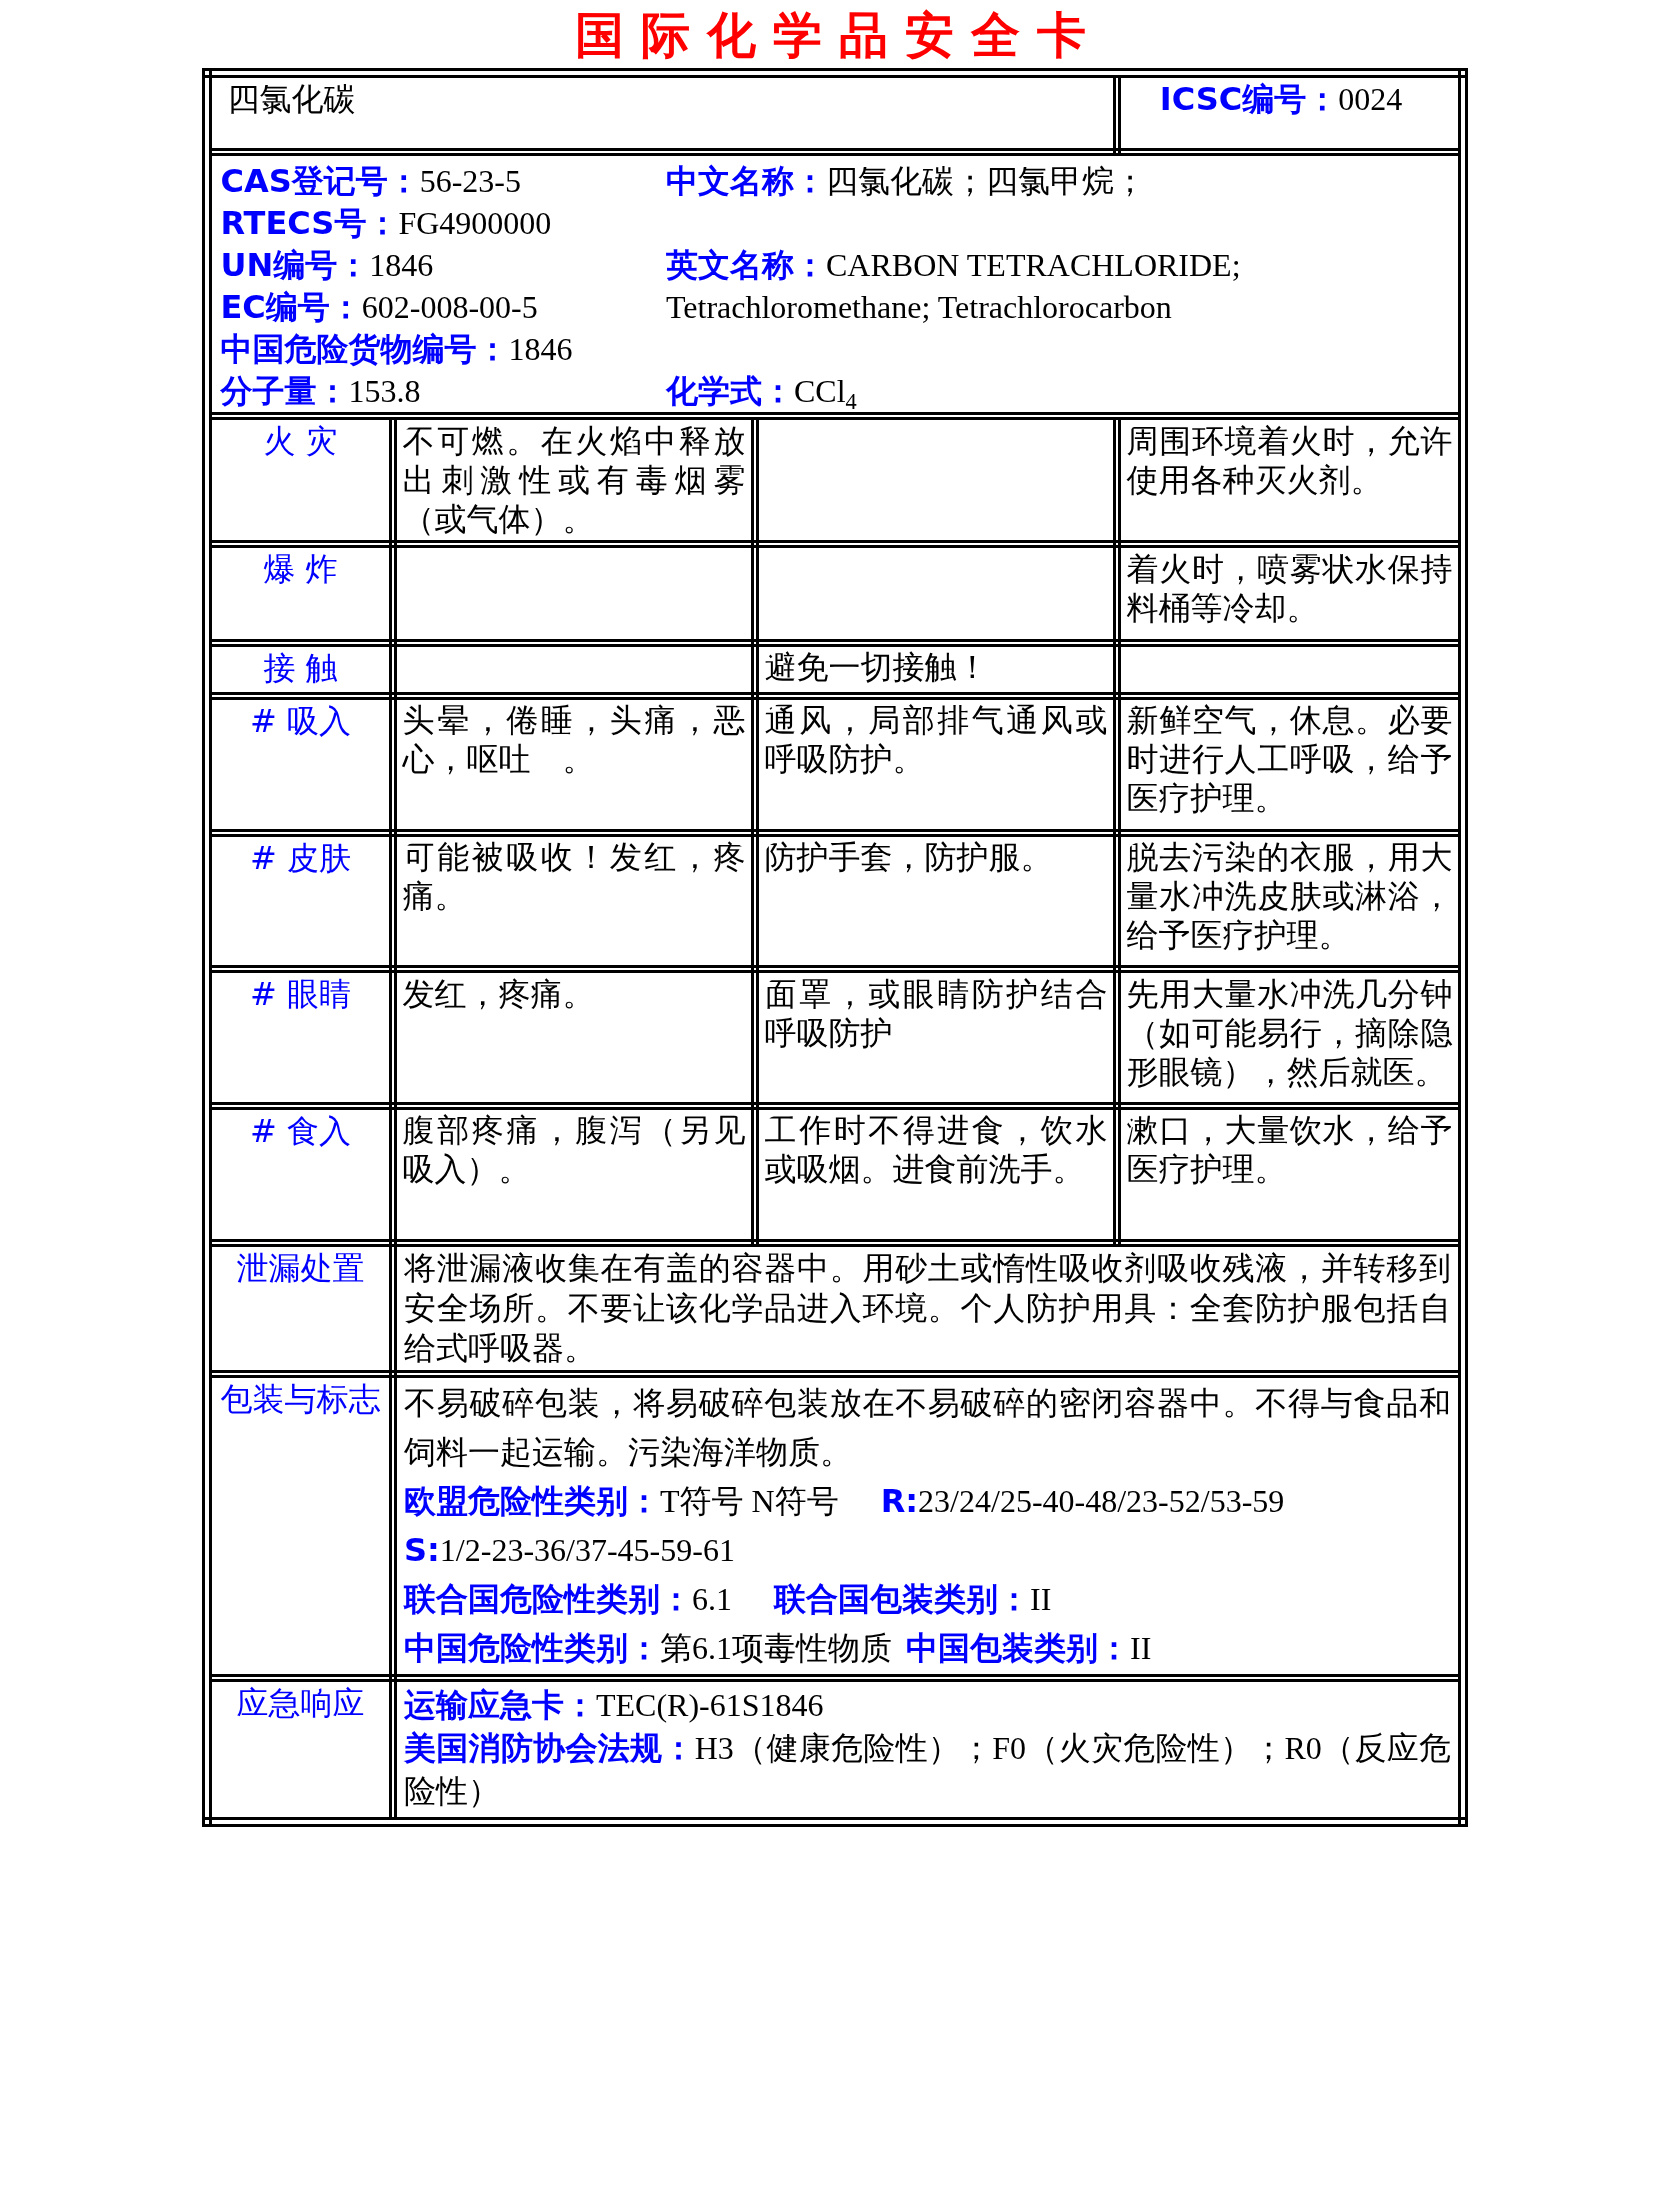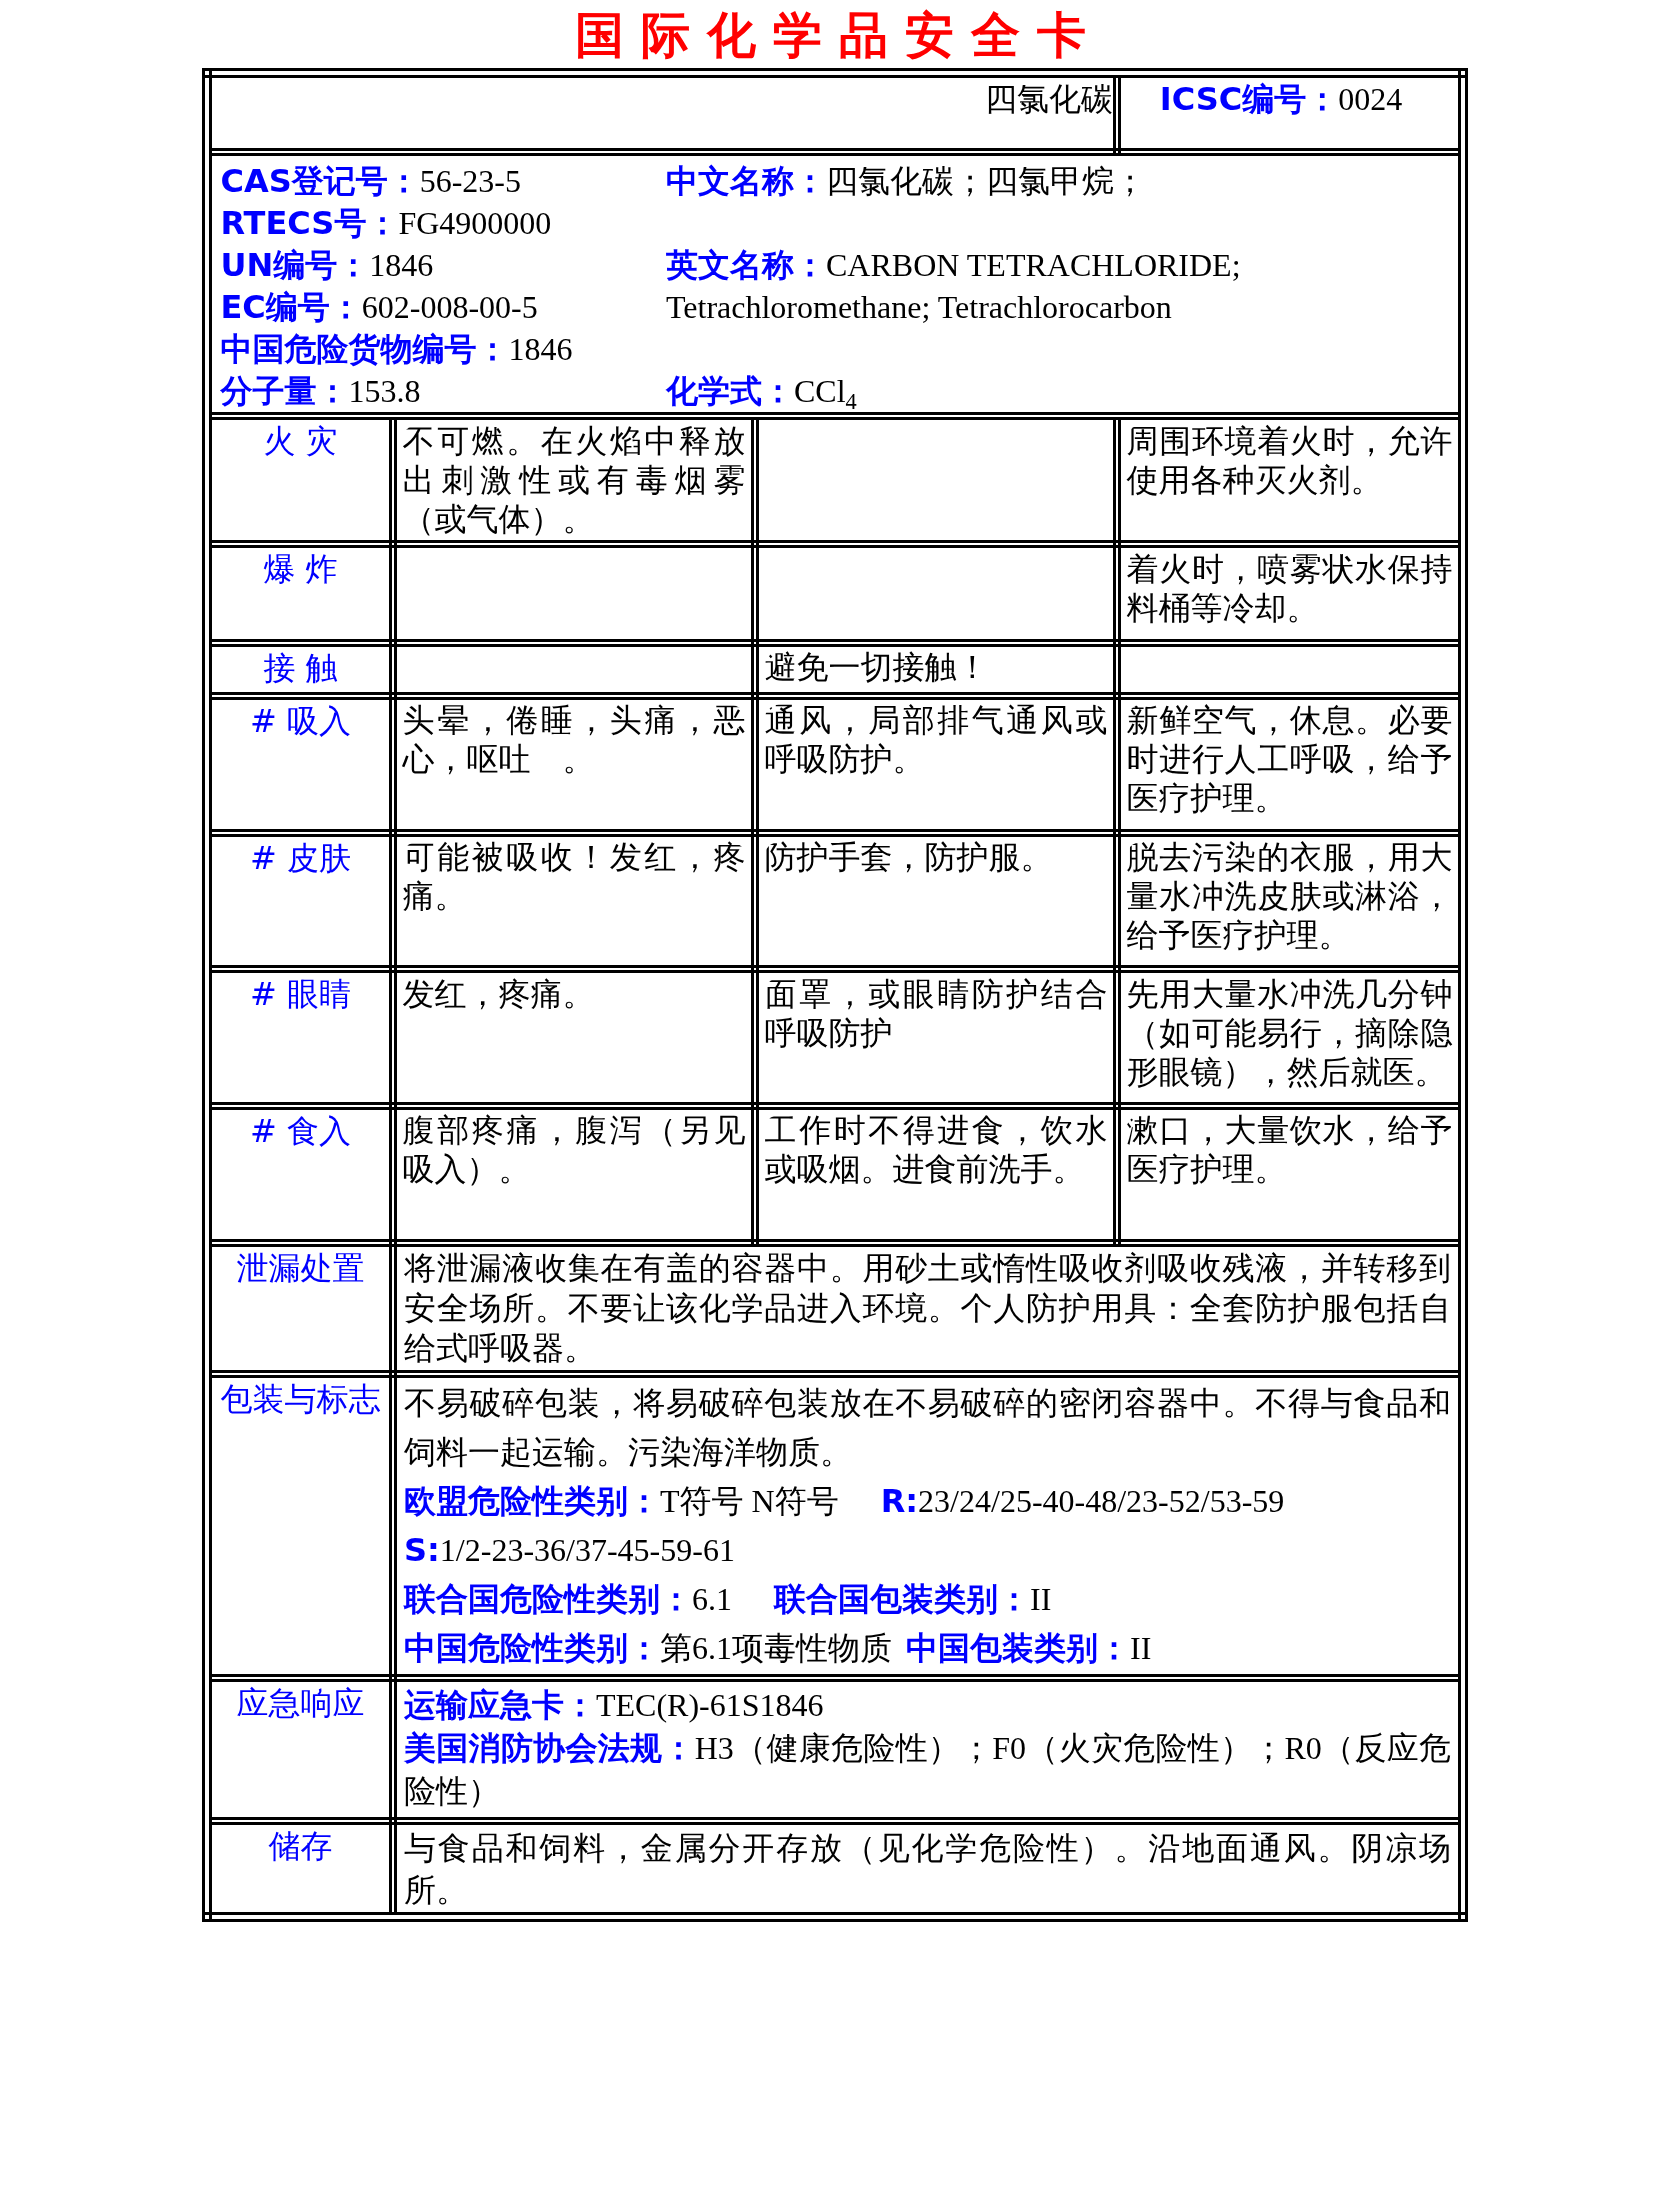--- a/index.html
+++ b/index.html
@@ -45,21 +45,21 @@
   tr.h-store  td{height:74px;}
 
   
   .lbl{
     color:#0000ff;
     font-family:"DejaVu Sans","Liberation Sans",sans-serif;
     font-weight:bold;
   }
 
   
-  td.name-cell{vertical-align:middle;padding:0 0 0 15.4px;font-size:32px;text-align:right;}
+  td.name-cell{vertical-align:middle;padding:0 0 0 15.4px;font-size:32px;}
   td.icsc-cell{vertical-align:middle;text-align:center;padding:0 17px 0 0;white-space:nowrap;}
 
   
   td.id-cell{position:relative;padding:4.2px 0 0 8.4px;}
   .id-line{height:42px;line-height:42px;white-space:nowrap;}
   .id-right{position:absolute;left:454px;top:4.2px;}
   .id-right .id-line{white-space:nowrap;}
   sub.formula-sub{font-size:22.4px;}
 
   
@@ -226,20 +226,16 @@
     <td class="section-cell emerg-cell" colspan="3">
       <p>
         <span class="lbl">运输应急卡：</span><span>TEC(R)-61S1846</span>
       </p>
       <p>
         <span class="lbl">美国消防协会法规：</span><span>H3（健康危险性）；F0（火灾危险性）；R0（反应危险性）</span>
       </p>
     </td>
   </tr>
 
-  <tr class="h-store">
-    <td class="haz-label">储存</td>
-    <td class="section-cell store-cell" colspan="3">与食品和饲料，金属分开存放（见化学危险性）。沿地面通风。阴凉场所。</td>
-  </tr>
 
 </tbody>
   </table>
 
 
 </body></html>

